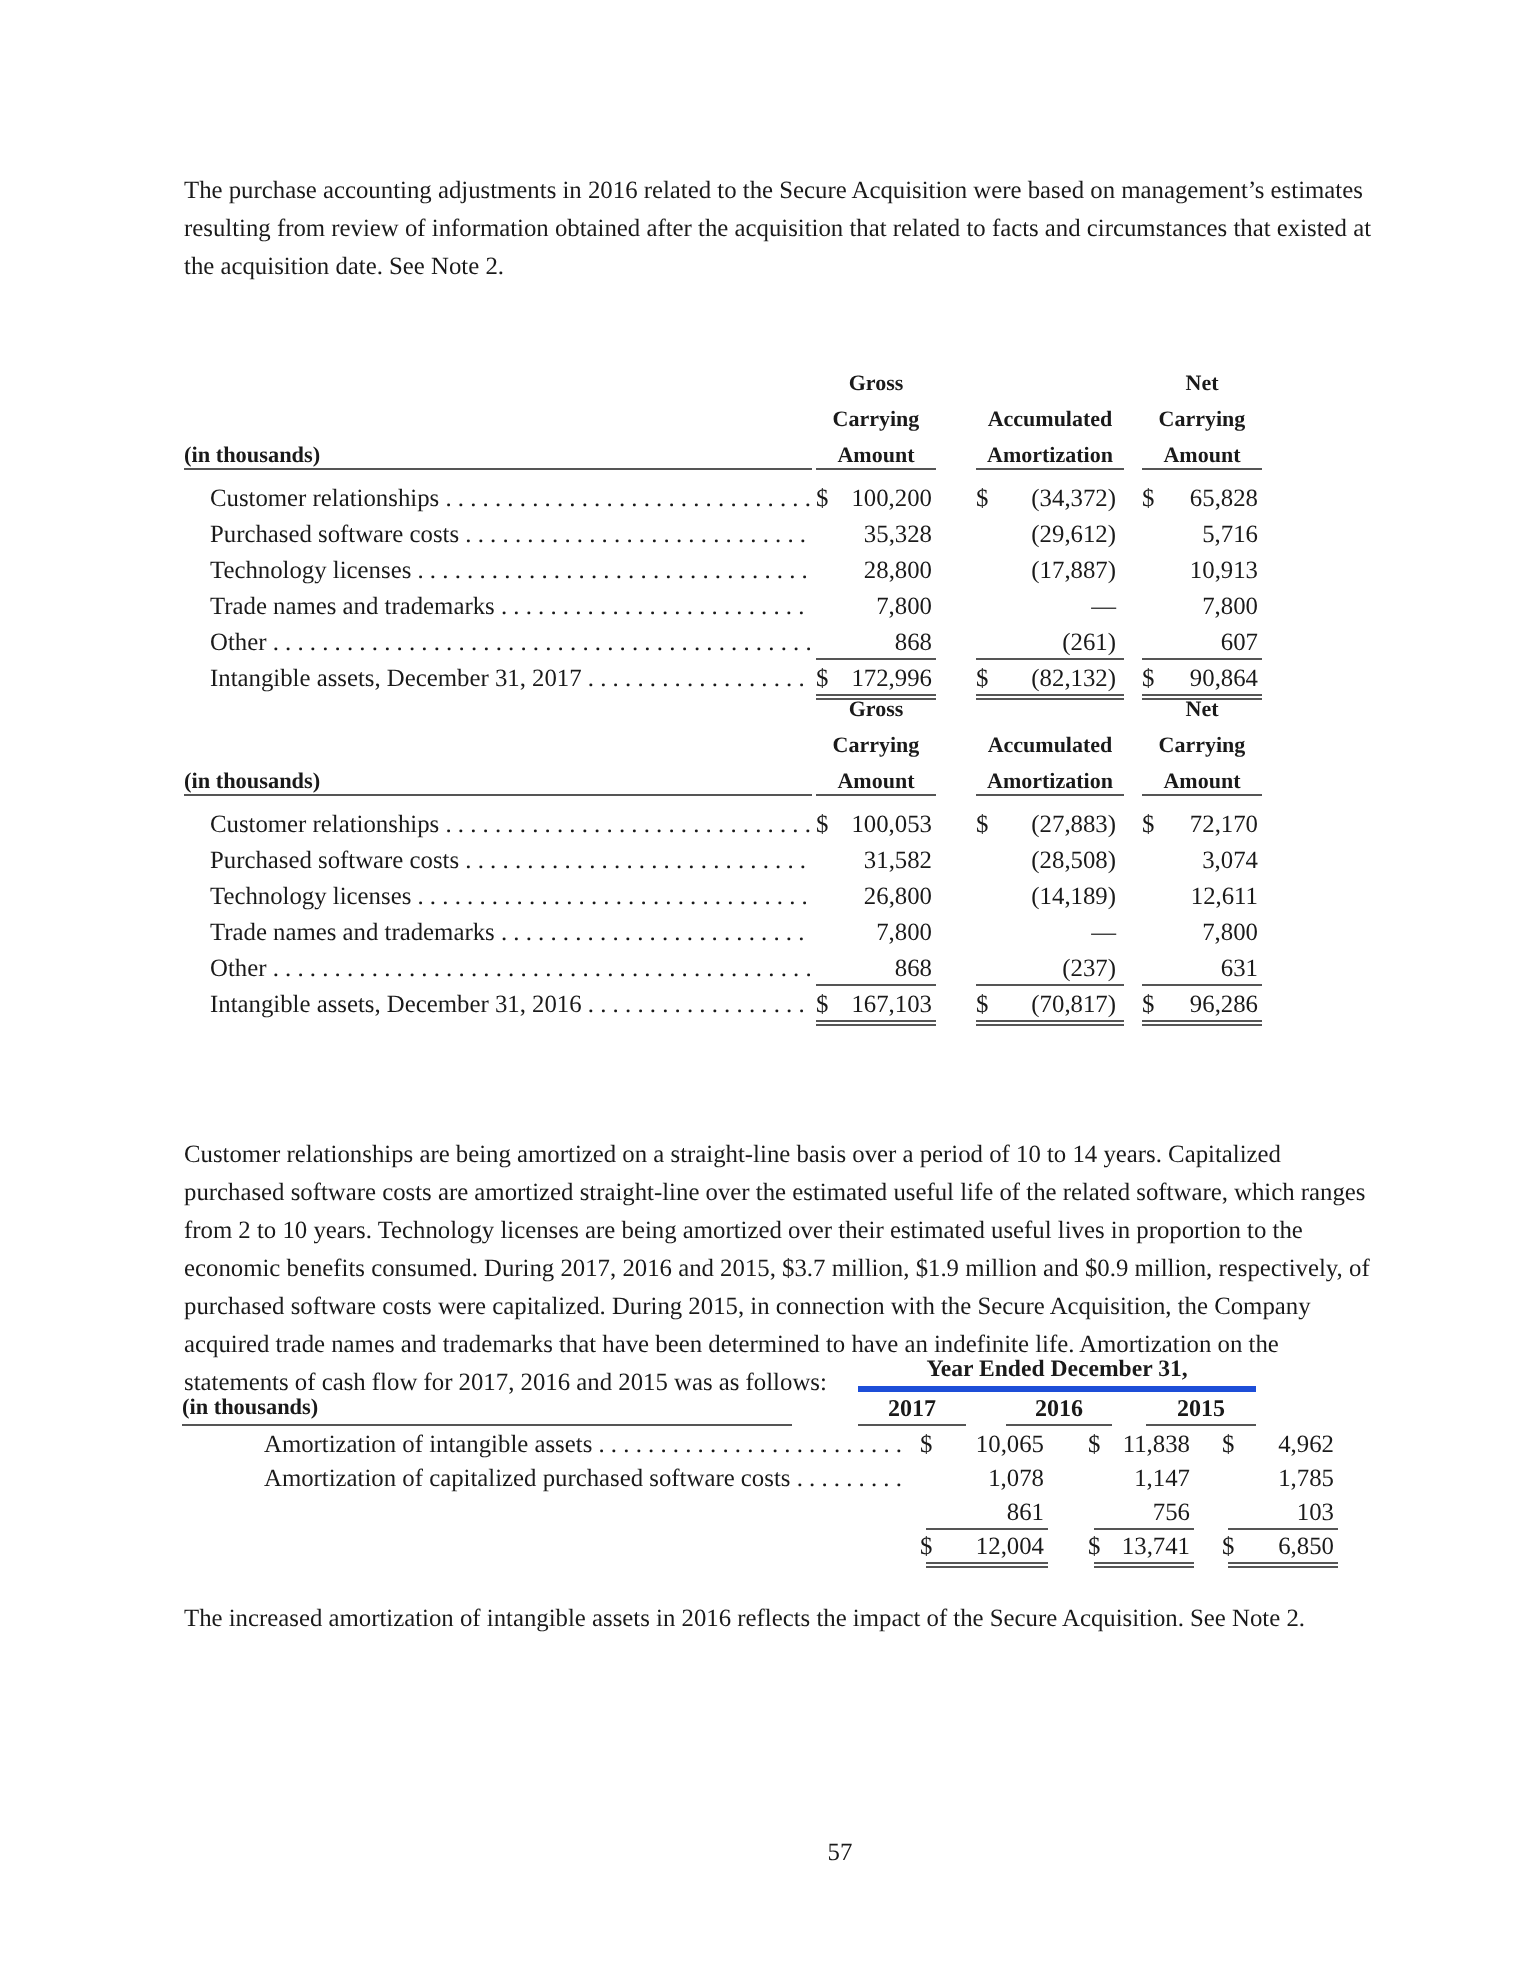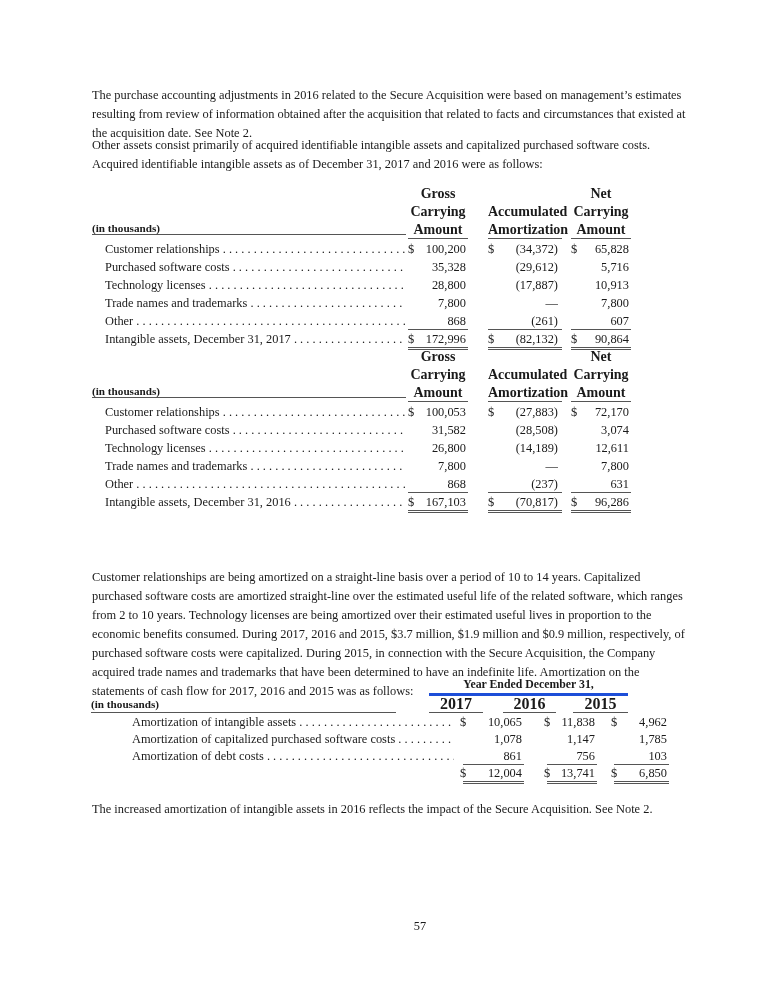--- a/index.html
+++ b/index.html
@@ -11,21 +11,21 @@
   #p2 { top: 136px; }
   #p3 { top: 568px; }
   #p4 { top: 800px; }
   .pagenum { position: absolute; top: 919px; left: 0; width: 768px; text-align: center; margin-left: 36px; }
 
   
   .itable { position: absolute; left: 92px; width: 550px; }
   #t2017 { top: 186px; }
   #t2016 { top: 349px; }
   .hrow { position: relative; height: 18px; }
-  .hcell { position: absolute; font-weight: bold; font-size: 14px; text-align: center; }
+  .hcell { position: absolute; font-weight: bold; font-size: 11px; text-align: center; }
   .c1 { left: 316px; width: 60px; }
   .c2 { left: 396px; width: 74px; }
   .c3 { left: 479px; width: 60px; }
   .hlabel { position: absolute; left: 0; width: 314px; font-weight: bold; font-size: 11.2px;
             border-bottom: 1px solid #555; }
   .hu { border-bottom: 1px solid #555; }
   .drow { position: relative; height: 18px; line-height: 18px; }
   .label { position: absolute; left: 13px; width: 300px; white-space: nowrap; overflow: hidden; }
   .dots::after { content: " . . . . . . . . . . . . . . . . . . . . . . . . . . . . . . . . . . . . . . . . . . . . . . . . . . . . . . . . . . ."; }
   .cell { position: absolute; height: 17px; }
@@ -37,41 +37,40 @@
   .v2 .num { right: 4px; margin-left: 48px; }
   .single { border-bottom: 1px solid #555; }
   .double { border-bottom: 3px double #555; }
 
   
   #tamort { position: absolute; left: 88px; top: 677px; width: 560px; }
   .yearhdr { position: absolute; left: 341px; width: 199px; top: 0; text-align: center;
              font-weight: bold; font-size: 11.8px; border-bottom: 3px solid #1d4ed8; height: 16px; line-height: 15px; }
   .arow-h { position: absolute; top: 19px; height: 17px; width: 560px; }
   .alabel { position: absolute; left: 3px; width: 305px; font-weight: bold; font-size: 11.2px; border-bottom: 1px solid #555; line-height: 16px; }
-  .ayr { position: absolute; font-weight: bold; text-align: center; font-size: 16px; border-bottom: 1px solid #555; line-height: 16px; }
+  .ayr { position: absolute; font-weight: bold; text-align: center; font-size: 12px; border-bottom: 1px solid #555; line-height: 16px; }
   .a1 { left: 341px; width: 54px; }
   .a2 { left: 415px; width: 53px; }
   .a3 { left: 485px; width: 55px; }
   .arows { position: absolute; top: 37px; width: 560px; }
   .arow { position: relative; height: 17px; line-height: 17px; margin-left: 41px; }
   .arow .label { left: 3px; width: 322px; }
   .acell { position: absolute; height: 16px; }
   .acell .cur { left: -3px; }
   .acell .num { right: 2px; }
   .ac1 { left: 334px; width: 61px; }
   .ac2 { left: 418px; width: 50px; }
   .ac3 { left: 485px; width: 55px; }
 </style>
 </head>
 <body>
 
 <div class="page">
 
   <p class="para" id="p1">The purchase accounting adjustments in 2016 related to the Secure Acquisition were based on management’s estimates resulting from review of information obtained after the acquisition that related to facts and circumstances that existed at the acquisition date. See Note 2.</p>
-  <p class="para" id="p2">Other assets consist primarily of acquired identifiable intangible assets and capitalized purchased software costs. Acquired identifiable intangible assets as of December 31, 2017 and 2016 were as follows:</p>
 
   <div class="itable" id="t2017">
     <div class="hrow">
       <div class="hcell c1">Gross</div>
       <div class="hcell c3">Net</div>
     </div>
     <div class="hrow">
       <div class="hcell c1">Carrying</div>
       <div class="hcell c2">Accumulated</div>
       <div class="hcell c3">Carrying</div>
@@ -294,21 +293,20 @@
             <span class="num">1,078</span>
           </div>
           <div class="acell ac2">
             <span class="num">1,147</span>
           </div>
           <div class="acell ac3">
             <span class="num">1,785</span>
           </div>
         </div>
         <div class="arow">
-          <div class="label dots">Amortization of debt costs</div>
           <div class="acell ac1 single">
             <span class="num">861</span>
           </div>
           <div class="acell ac2 single">
             <span class="num">756</span>
           </div>
           <div class="acell ac3 single">
             <span class="num">103</span>
           </div>
         </div>

